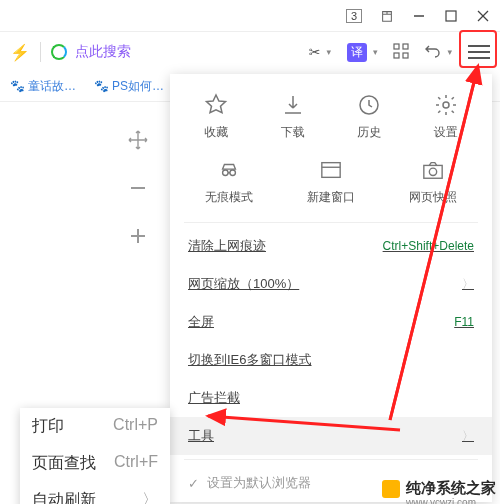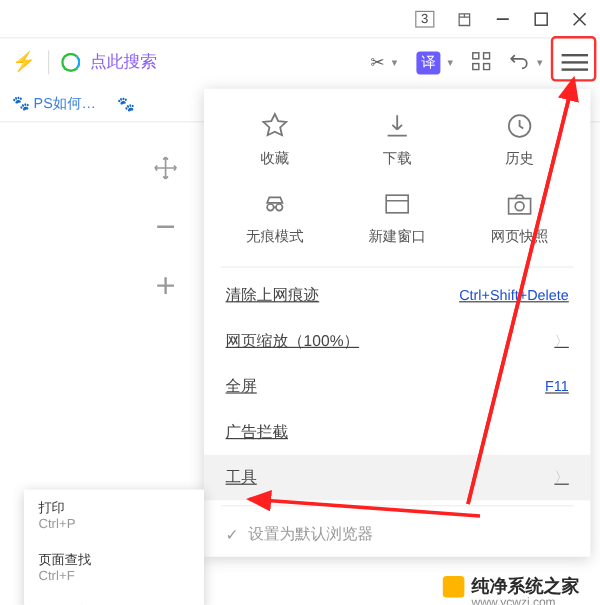--- a/index.html
+++ b/index.html
@@ -27,31 +27,31 @@
 
   .sidebar-tools { position: absolute; left: 128px; top: 130px; display: flex; flex-direction: column; gap: 24px; color: #888; }
   .sidebar-tools svg { width: 20px; height: 20px; }
 
   .menu-panel { position: absolute; right: 8px; top: 74px; width: 322px; background: #fff; box-shadow: 0 2px 12px rgba(0,0,0,.18); padding-top: 14px; }
   .grid-row { display: flex; justify-content: space-around; padding: 4px 8px 12px; }
   .grid-item { width: 70px; display: flex; flex-direction: column; align-items: center; gap: 6px; font-size: 12px; color: #555; }
   .grid-item .ic { width: 26px; height: 26px; color: #777; display: flex; align-items: center; justify-content: center; }
   .sep { height: 1px; background: #eee; margin: 4px 14px; }
   .list-item { display: flex; align-items: center; justify-content: space-between; padding: 10px 18px; font-size: 13px; color: #444; text-decoration: underline; }
-  .list-item .hint { color: #1d4ed8; font-size: 12px; }
+  .list-item .hint { color: #15803d; font-size: 12px; }
   .list-item.hover { background: #f2f2f2; }
   .list-item .chev { color: #bbb; font-size: 12px; }
   .check-row { display: flex; align-items: center; gap: 8px; padding: 10px 18px; font-size: 13px; color: #999; }
 
   .context-menu { position: absolute; left: 20px; top: 408px; width: 150px; background: #fff; box-shadow: 0 2px 10px rgba(0,0,0,.2); }
-  .context-menu .item { display: flex; justify-content: space-between; padding: 8px 12px; font-size: 11px; color: #333; flex-direction: column; }
+  .context-menu .item { display: flex; justify-content: space-between; padding: 8px 12px; font-size: 16px; color: #333; }
   .context-menu .item .hint { color: #999; }
 
   .arrow { position: absolute; pointer-events: none; }
-  .watermark { position: absolute; right: 17px; bottom: 6px; display: flex; align-items: center; gap: 6px; font-size: 15px; color: #2a2a2a; font-weight: 600; justify-content: space-between; }
+  .watermark { position: absolute; right: 4px; bottom: 6px; display: flex; align-items: center; gap: 6px; font-size: 15px; color: #2a2a2a; font-weight: 600; justify-content: space-between; }
   .watermark .logo { width: 18px; height: 18px; background: #ffb400; border-radius: 3px; position: relative; }
   .watermark .url { position: absolute; left: 24px; top: 18px; font-size: 10px; color: #888; font-weight: 400; }
 </style>
 </head>
 <body>
 
 <div class="titlebar">
   <span class="badge">3</span>
   <span class="win-btn">
     <svg viewBox="0 0 16 16" width="16" height="16" fill="none" stroke="#666" stroke-width="1.2">
@@ -106,20 +106,21 @@
     <span class="hamburger">
         <span></span>
         <span></span>
         <span></span>
       </span>
   </div>
 </div>
 <div class="menu-highlight"></div>
 
 <div class="bookmarks">
+  <span><span class="paw">🐾</span><span>童话故…</span></span>
   <span><span class="paw">🐾</span><span>PS如何…</span></span>
   <span><span class="paw">🐾</span></span>
 </div>
 
 <div class="sidebar-tools">
   <span><svg viewBox="0 0 20 20" fill="none" stroke="#999" stroke-width="1.4">
         <path d="M10 1v18M1 10h18M10 1l-2 2M10 1l2 2M10 19l-2-2M10 19l2-2M1 10l2-2M1 10l2 2M19 10l-2-2M19 10l-2 2"></path>
       </svg></span>
   <span><svg viewBox="0 0 20 20" stroke="#999" stroke-width="2">
         <line x1="3" y1="10" x2="17" y2="10"></line>
@@ -150,20 +151,29 @@
     </div>
     <div class="grid-item">
       <span class="ic">
           <svg viewBox="0 0 24 24" width="24" height="24" fill="none" stroke="#777" stroke-width="1.5">
             <circle cx="12" cy="12" r="9"></circle>
             <path d="M12 7v5l3 2"></path>
           </svg>
         </span>
       <span>历史</span>
     </div>
+    <div class="grid-item">
+      <span class="ic">
+          <svg viewBox="0 0 24 24" width="24" height="24" fill="none" stroke="#777" stroke-width="1.5">
+            <circle cx="12" cy="12" r="3"></circle>
+            <path d="M12 2v3M12 19v3M4.2 4.2l2.1 2.1M17.7 17.7l2.1 2.1M2 12h3M19 12h3M4.2 19.8l2.1-2.1M17.7 6.3l2.1-2.1"></path>
+          </svg>
+        </span>
+      <span>设置</span>
+    </div>
   </div>
   <div class="grid-row">
     <div class="grid-item">
       <span class="ic">
           <svg viewBox="0 0 24 24" width="26" height="22" fill="none" stroke="#777" stroke-width="1.5">
             <circle cx="8" cy="15" r="3"></circle>
             <circle cx="16" cy="15" r="3"></circle>
             <line x1="11" y1="15" x2="13" y2="15"></line>
             <path d="M5 11h14l-2-5H7z"></path>
           </svg>
@@ -195,20 +205,23 @@
     <span>清除上网痕迹</span>
     <span class="hint">Ctrl+Shift+Delete</span>
   </div>
   <div class="list-item">
     <span>网页缩放（100%）</span>
     <span class="chev">〉</span>
   </div>
   <div class="list-item">
     <span>全屏</span>
     <span class="hint">F11</span>
+  </div>
+  <div class="list-item">
+    <span>切换到IE6多窗口模式</span>
   </div>
   <div class="list-item">
     <span>广告拦截</span>
   </div>
   <div class="list-item hover">
     <span>工具</span>
     <span class="chev">〉</span>
   </div>
   <div class="sep"></div>
   <div class="check-row">

